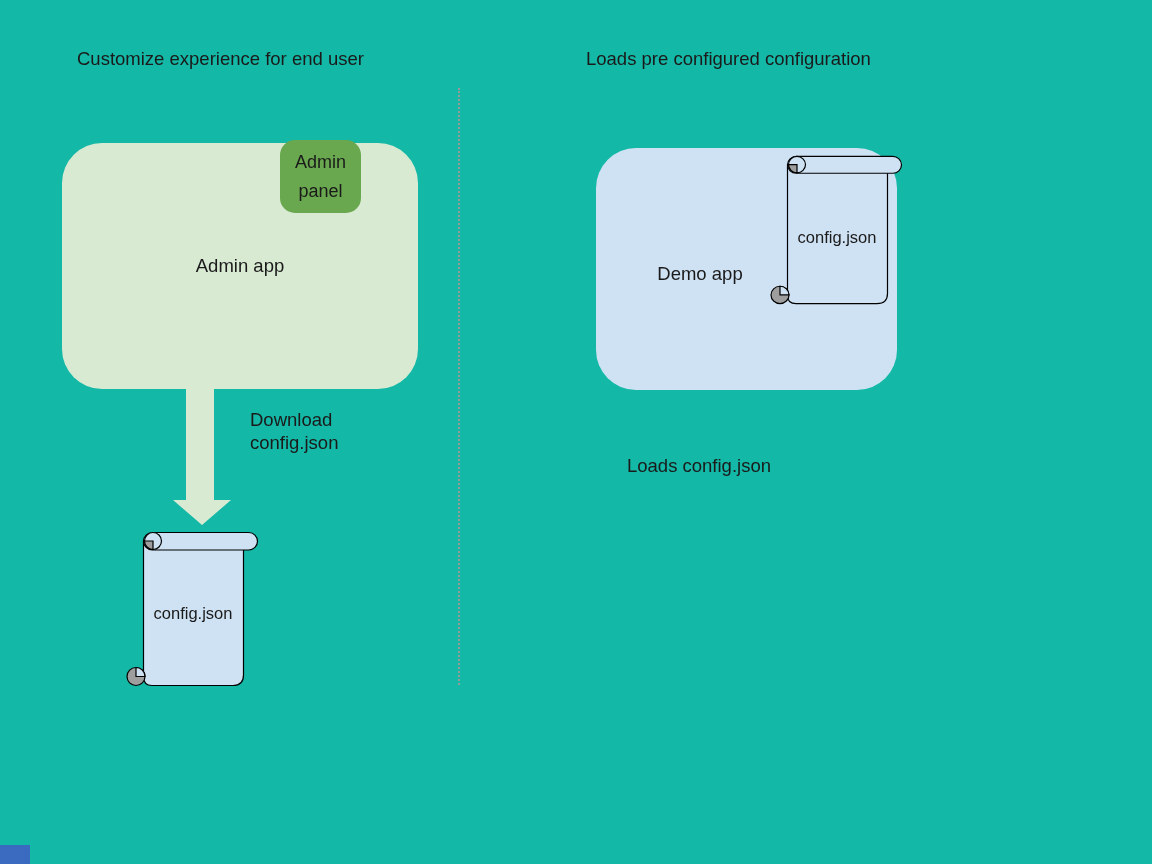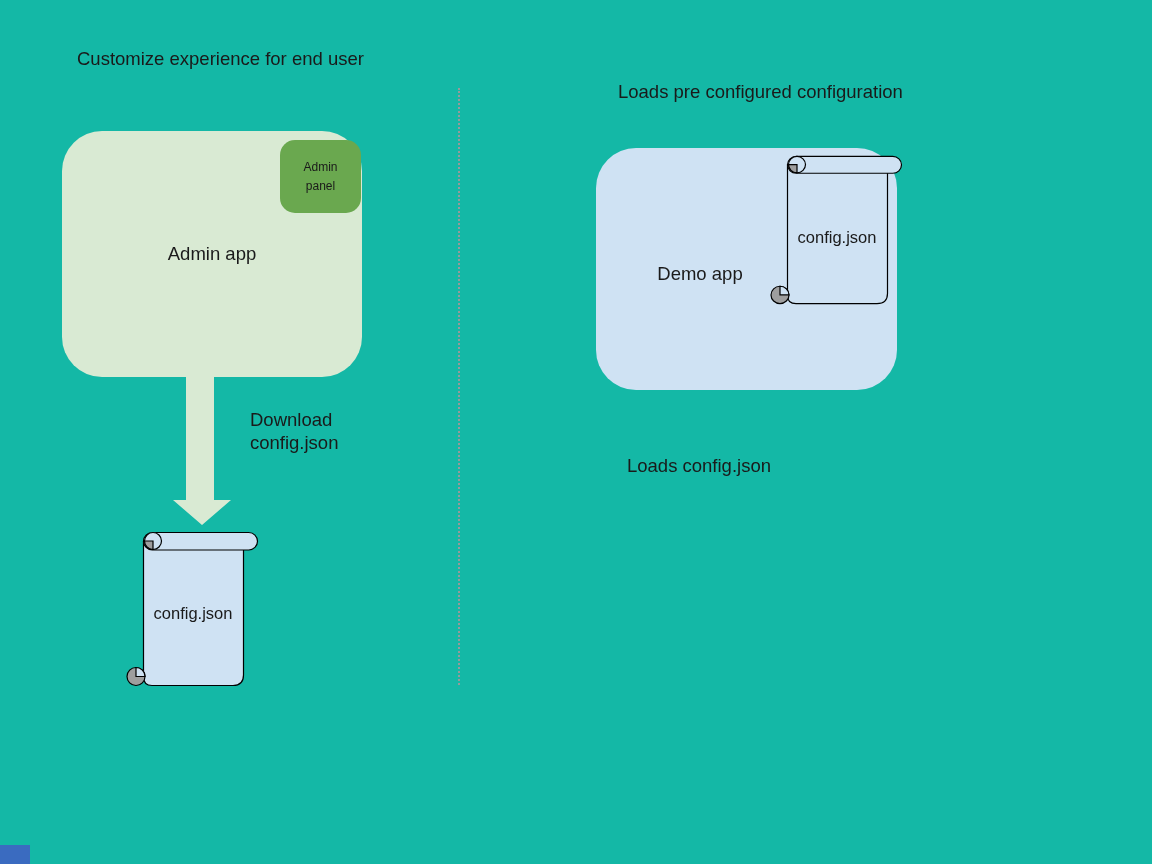--- a/index.html
+++ b/index.html
@@ -19,39 +19,39 @@
   }
   .abs { position: absolute; }
 
   .section-title {
     top: 48px;
     font-size: 18.5px;
     line-height: 22px;
     white-space: nowrap;
   }
   .title-left  { left: 77px; }
-  .title-right { left: 618px; margin-top: 33px; }
+  .title-right { left: 586px; }
 
   .divider {
     left: 458px;
     top: 88px;
     height: 597px;
     width: 0;
     border-left: 2px dotted var(--divider-gray, #999);
   }
 
   .app-box {
     border-radius: 40px;
     display: flex;
     align-items: center;
     justify-content: center;
   }
   .admin-app {
-    left: 62px; top: 131px;
-    width: 300px; height: 246px;
+    left: 62px; top: 143px;
+    width: 356px; height: 246px;
     background: var(--app-green-light, #d9ead3);
   }
   .demo-app {
     left: 596px; top: 148px;
     width: 301px; height: 242px;
     background: var(--app-blue-light, #cfe2f3);
   }
   .app-label {
     font-size: 18.5px;
     line-height: 22px;
@@ -69,22 +69,22 @@
     left: 280px; top: 140px;
     width: 81px; height: 73px;
     background: var(--app-green-dark, #6aa84f);
     border-radius: 15px;
     display: flex;
     align-items: center;
     justify-content: center;
     text-align: center;
   }
   .admin-panel .panel-label {
-    font-size: 12px;
-    line-height: 19px;
+    font-size: 18px;
+    line-height: 29px;
     width: 62px;
   }
 
   .arrow-svg { left: 172px; top: 377px; }
 
   .arrow-label {
     left: 250px; top: 408px;
     font-size: 18.5px;
     line-height: 23px;
     white-space: nowrap;

